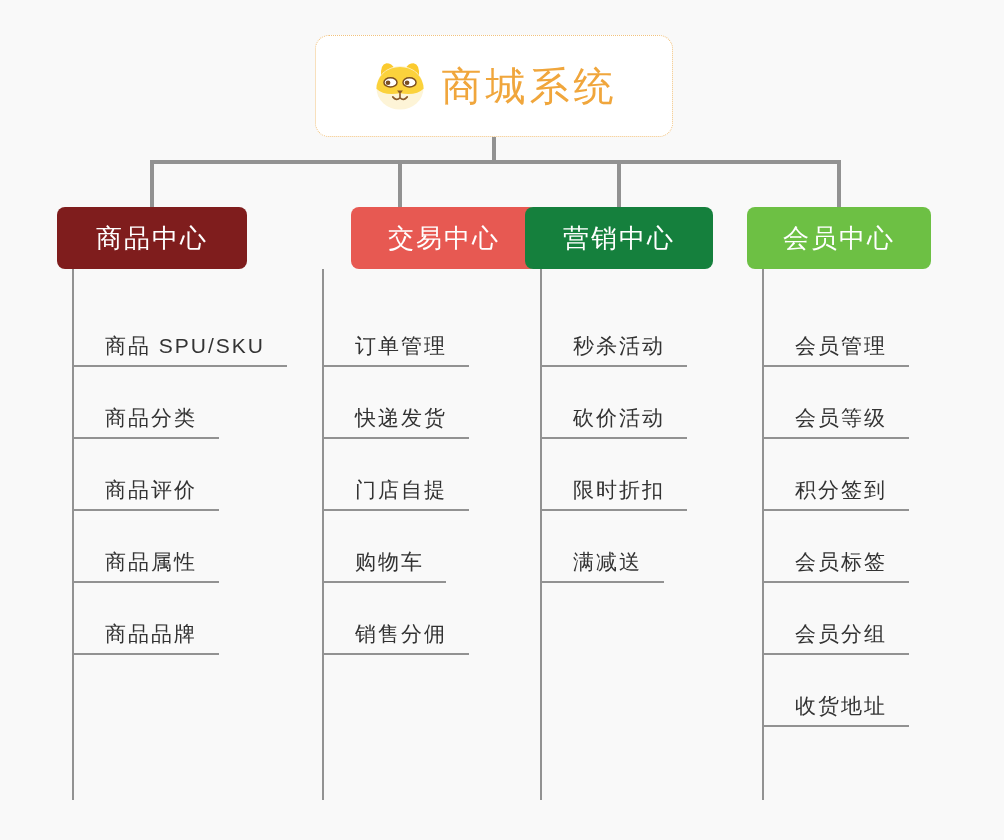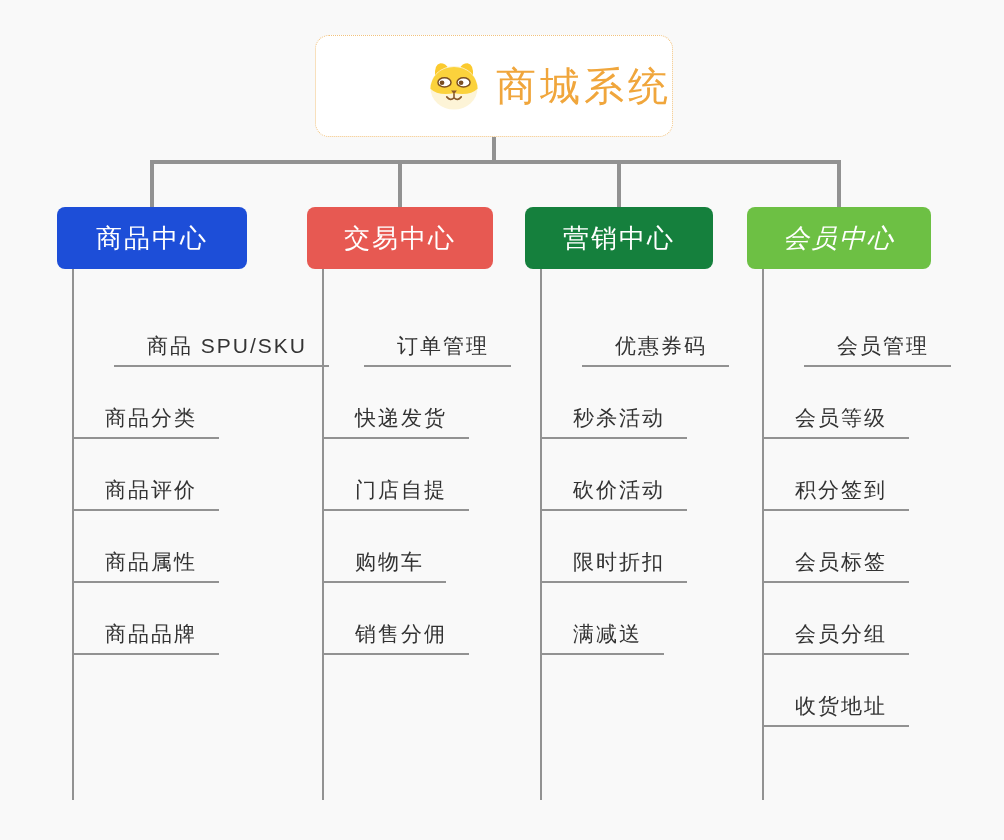--- a/index.html
+++ b/index.html
@@ -22,21 +22,21 @@
   .root-node{
     position:absolute;
     left:315px; top:35px;
     width:358px; height:102px;
     background:#ffffff;
     border:1px dotted #f2c27d;
     border-radius:14px;
     box-sizing:border-box;
     display:flex;
     align-items:center;
-    justify-content:flex-end;
+    justify-content:center;
     gap:13px;
   }
   .root-title{
     font-size:40px;
     letter-spacing:4px;
     color:#f0a63c;
     white-space:nowrap;
   }
   .root-icon{width:58px;height:52px;display:block;}
   
@@ -79,21 +79,21 @@
     display:flex;
     align-items:flex-end;
     box-sizing:border-box;
     padding:0 22px 5px 33px;
     border-bottom:2px solid var(--line);
     font-size:21px;
     letter-spacing:2px;
     color:var(--item-text);
     white-space:nowrap;
   }
-  .item:first-child{height:98px;margin-left:42px;}
+  .item:first-child{height:98px;}
 </style>
 </head>
 <body>
 
 <div class="canvas">
 
   <div class="root-node" style="border-color: rgb(242, 194, 125); background: rgb(255, 255, 255);">
     <svg class="root-icon" viewBox="0 0 64 56" xmlns="http://www.w3.org/2000/svg" aria-hidden="true">
       <path d="M11,18 Q10,4 17,3 Q23,3 26,9 L18,16 Z" fill="#fbca2e"></path>
       <path d="M53,18 Q54,4 47,3 Q41,3 38,9 L46,16 Z" fill="#fbca2e"></path>
@@ -111,21 +111,21 @@
 
   <div class="cline stem"></div>
   <div class="cline hbar"></div>
   <div class="cline stub stub-1"></div>
   <div class="cline stub stub-2"></div>
   <div class="cline stub stub-3"></div>
   <div class="cline stub stub-4"></div>
 
   <div>
       <div class="branch branch-1">
-    <div class="branch-header" style="background: #1d4ed8; text-align: center;">
+    <div class="branch-header" style="background: #7f1d1d; text-align: center;">
       <span>商品中心</span>
     </div>
     <div class="trunk" style="height: 531px;"></div>
     <div class="items">
           <div class="item">
             <span>商品 SPU/SKU</span>
           </div>
           <div class="item">
             <span>商品分类</span>
           </div>
@@ -134,21 +134,21 @@
           </div>
           <div class="item">
             <span>商品属性</span>
           </div>
           <div class="item">
             <span>商品品牌</span>
           </div>
         </div>
   </div>
       <div class="branch branch-2">
-    <div class="branch-header" style="background: rgb(231, 89, 82);">
+    <div class="branch-header" style="background: rgb(231, 89, 82); margin-left: 44px;">
       <span>交易中心</span>
     </div>
     <div class="trunk" style="height: 531px;"></div>
     <div class="items">
           <div class="item">
             <span>订单管理</span>
           </div>
           <div class="item">
             <span>快递发货</span>
           </div>
@@ -163,38 +163,35 @@
           </div>
         </div>
   </div>
       <div class="branch branch-3">
     <div class="branch-header" style="background: #15803d; text-align: right;">
       <span>营销中心</span>
     </div>
     <div class="trunk" style="height: 531px;"></div>
     <div class="items">
           <div class="item">
-            <span>优惠券码</span>
-          </div>
-          <div class="item">
             <span>秒杀活动</span>
           </div>
           <div class="item">
             <span>砍价活动</span>
           </div>
           <div class="item">
             <span>限时折扣</span>
           </div>
           <div class="item">
             <span>满减送</span>
           </div>
         </div>
   </div>
       <div class="branch branch-4">
-    <div class="branch-header" style="background: rgb(109, 192, 68); font-style: italic;">
+    <div class="branch-header" style="background: rgb(109, 192, 68);">
       <span>会员中心</span>
     </div>
     <div class="trunk" style="height: 531px;"></div>
     <div class="items">
           <div class="item">
             <span>会员管理</span>
           </div>
           <div class="item">
             <span>会员等级</span>
           </div>

